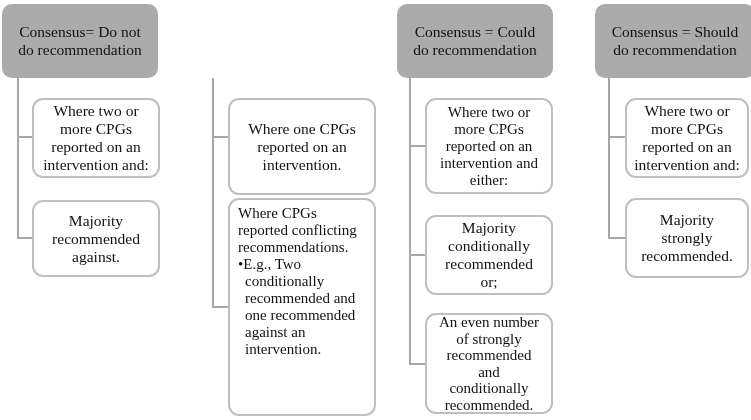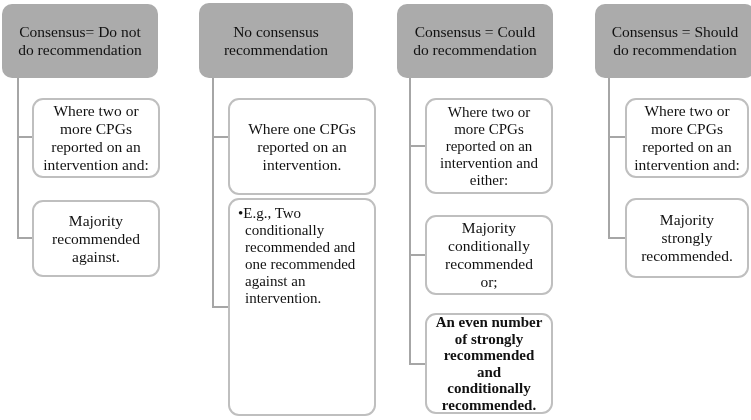--- a/index.html
+++ b/index.html
@@ -43,21 +43,20 @@
     white-space: pre-line;
     padding: 2px 3px;
   }
   .box.tight {
     font-size: 15px;
     line-height: 17px;
   }
   .box.extra-tight {
     font-size: 15px;
     line-height: 16.5px;
-    font-weight: bold;
   }
   .box.top-left {
     align-items: flex-start;
     justify-content: flex-start;
     text-align: left;
     padding: 5px 6px 5px 8px;
     flex-direction: column;
   }
   .box.top-left .para {
     white-space: pre-line;
@@ -90,29 +89,30 @@
   <div class="hline" style="left:17px; top:136px; width:16px;"></div>
   <div class="hline" style="left:17px; top:237px; width:16px;"></div>
   <div class="box" style="left:32px; top:98px; width:128px; height:80px;">Where two or
 more CPGs
 reported on an
 intervention and:</div>
   <div class="box" style="left:32px; top:200px; width:128px; height:77px;">Majority
 recommended
 against.</div>
 
-  <div class="hdr" style="left:199px; top:3px; width:154px; height:75px;">No consensus
-recommendation</div>
   <div class="vline" style="left:212px; top:78px; height:230px;"></div>
   <div class="hline" style="left:212px; top:136px; width:17px;"></div>
   <div class="hline" style="left:212px; top:306px; width:17px;"></div>
   <div class="box" style="left:228px; top:98px; width:148px; height:97px;">Where one CPGs
 reported on an
 intervention.</div>
   <div class="box top-left tight" style="left:228px; top:198px; width:148px; height:218px;">
+    <div class="para">Where CPGs
+reported conflicting
+recommendations.</div>
     <div class="bullet">•E.g., Two
 conditionally
 recommended and
 one recommended
 against an
 intervention.</div>
   </div>
 
   <div class="hdr" style="left:397px; top:4px; width:156px; height:74px;">Consensus = Could
 do recommendation</div>

